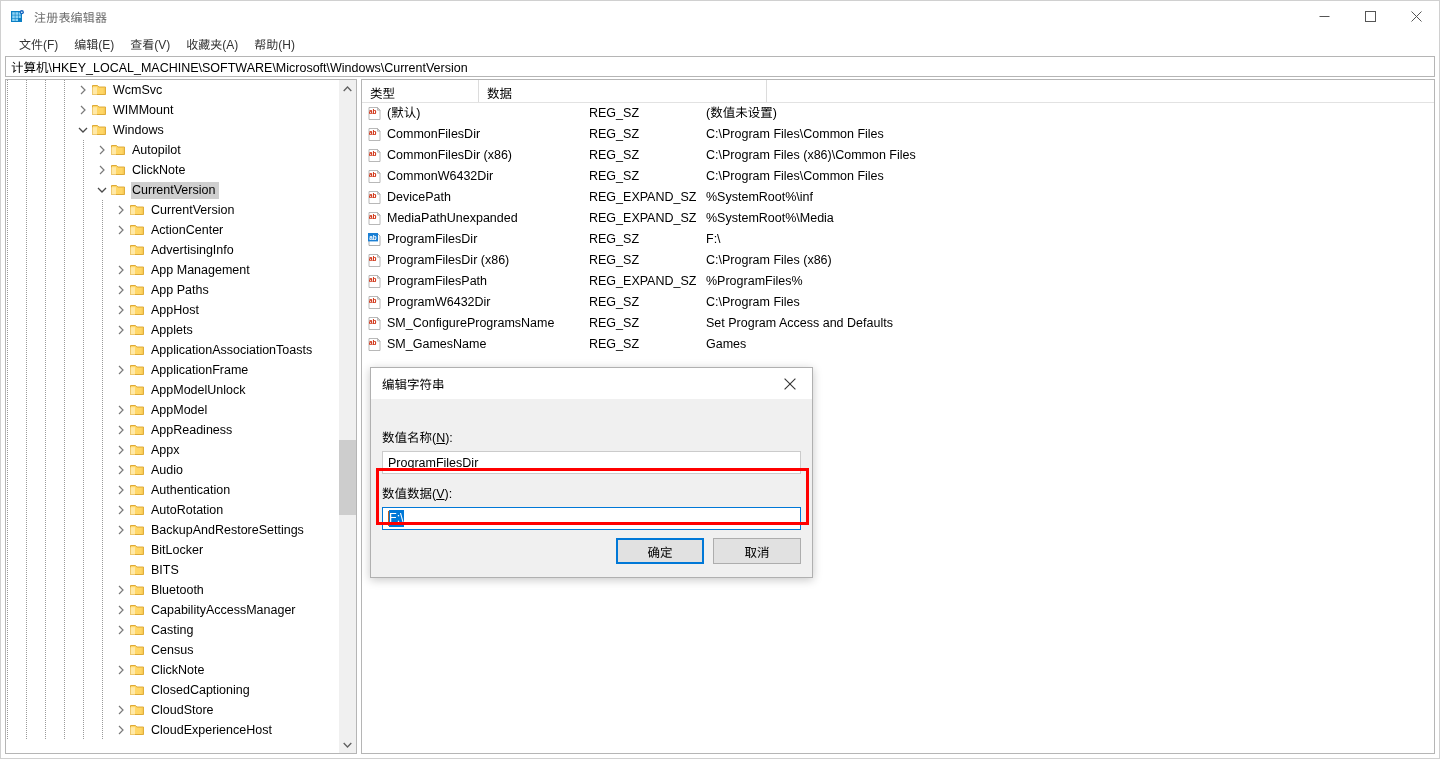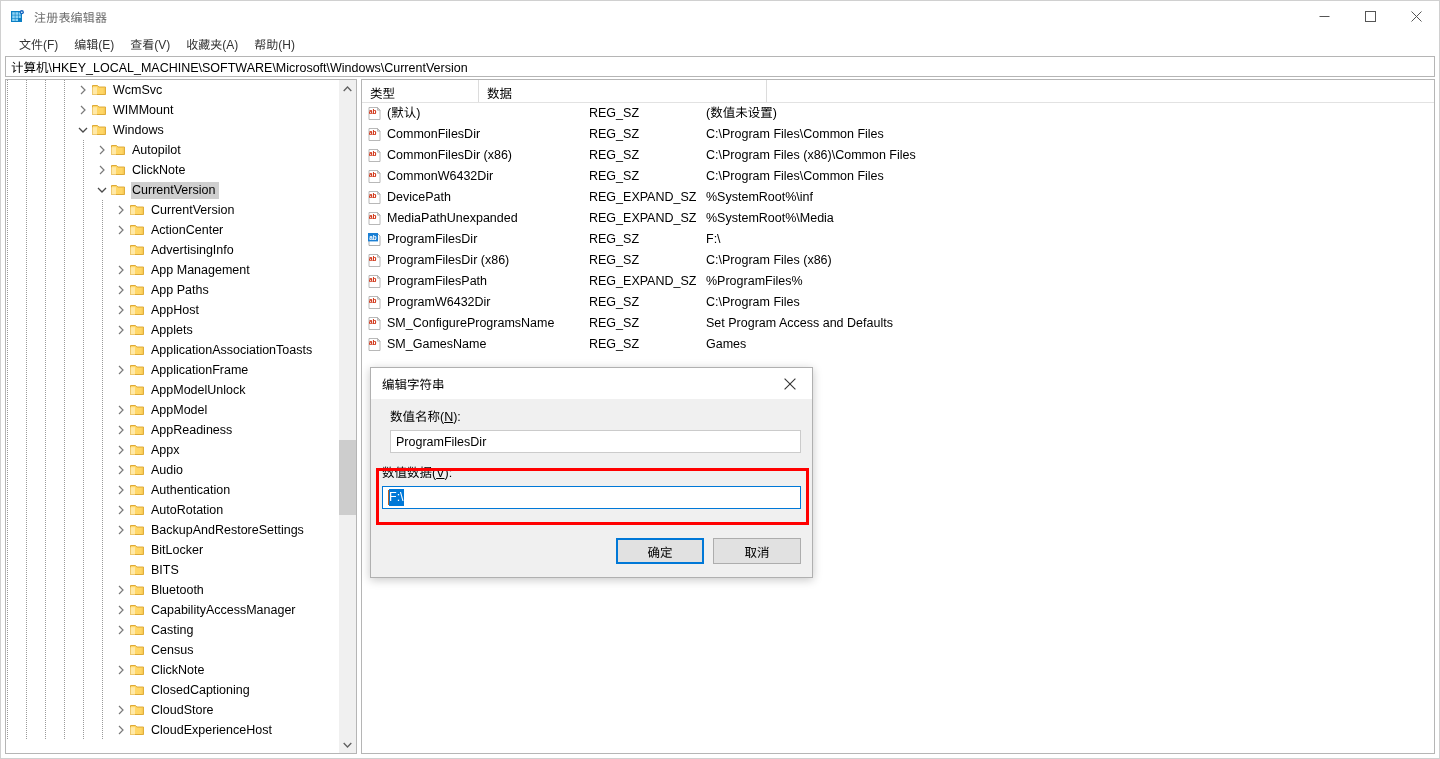--- a/index.html
+++ b/index.html
@@ -354,21 +354,21 @@
     background: #c06020;
     vertical-align: middle;
     margin-right: 0px;
   }
   .sel-text {
     background: #0078d7;
     color: #ffffff;
     padding: 1px 0 2px 0;
   }
 
-  #field-name-group { padding-top: 11px; margin-left: 8px; }
+  #field-name-group { padding-top: 32px; }
   #field-data-group { padding-top: 13px; }
 
   
   #red-annotation {
     position: absolute;
     left: 375px;
     top: 467px;
     width: 433px;
     height: 57px;
     border: 3px solid #ff0000;

